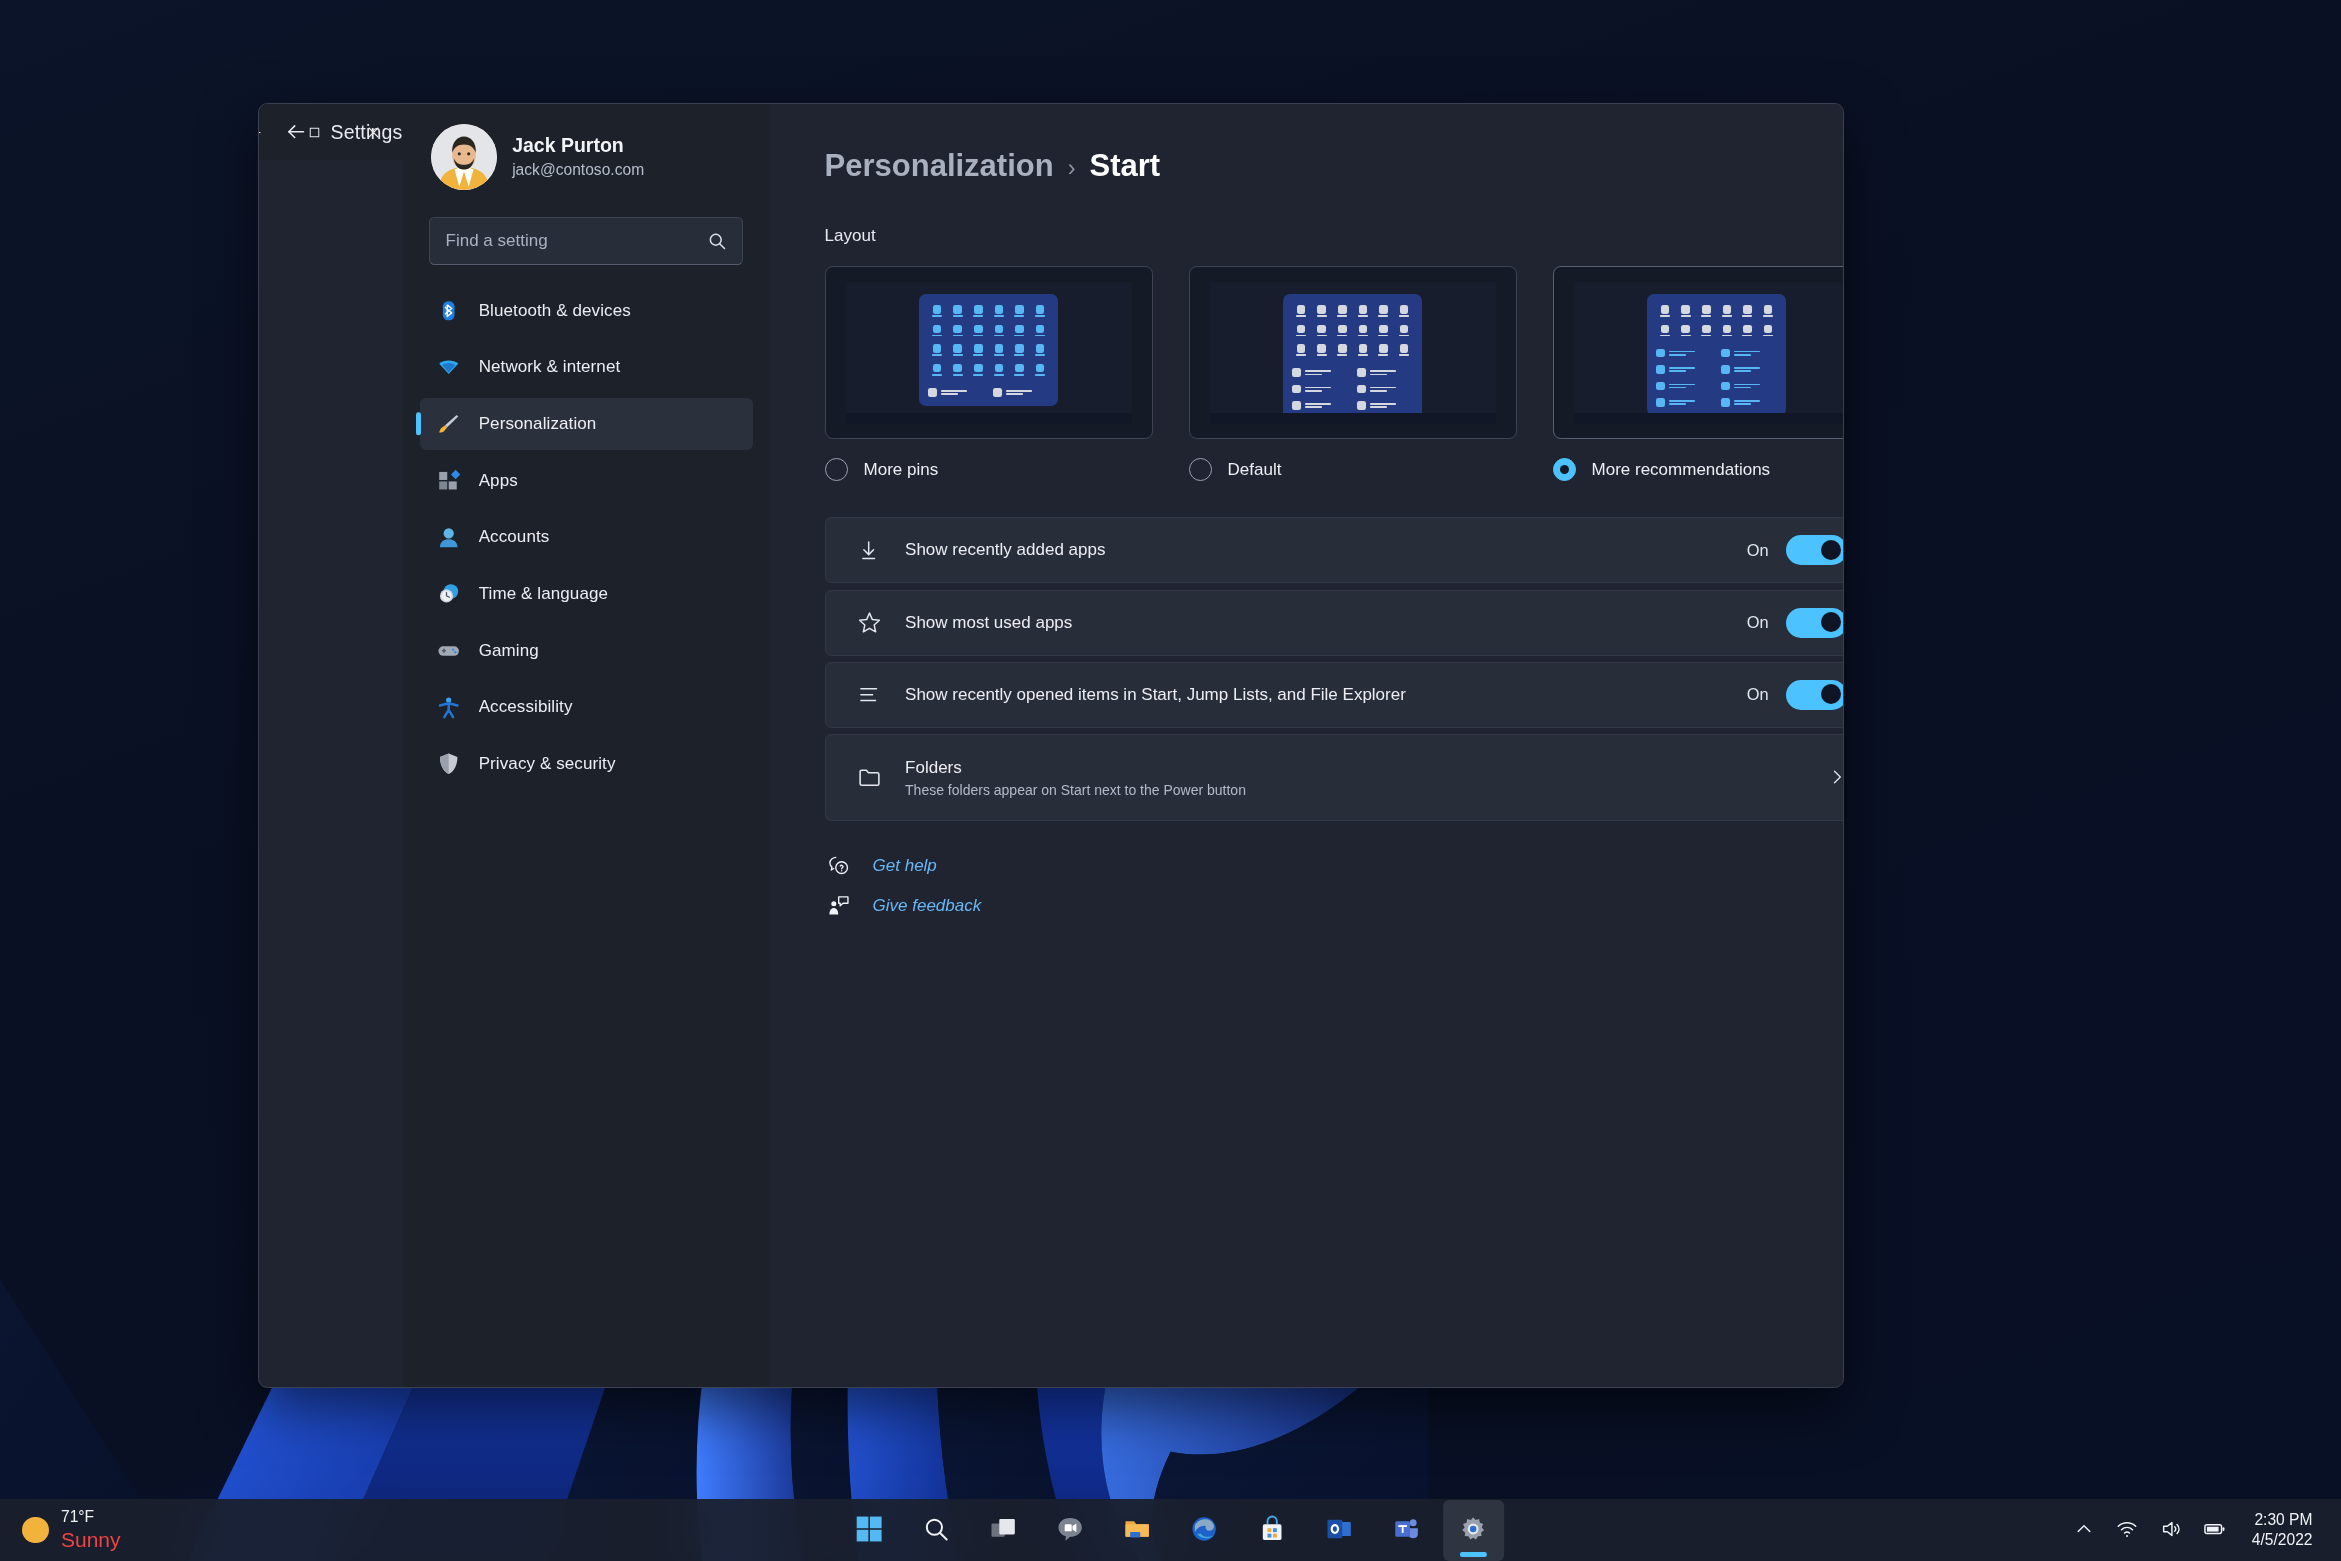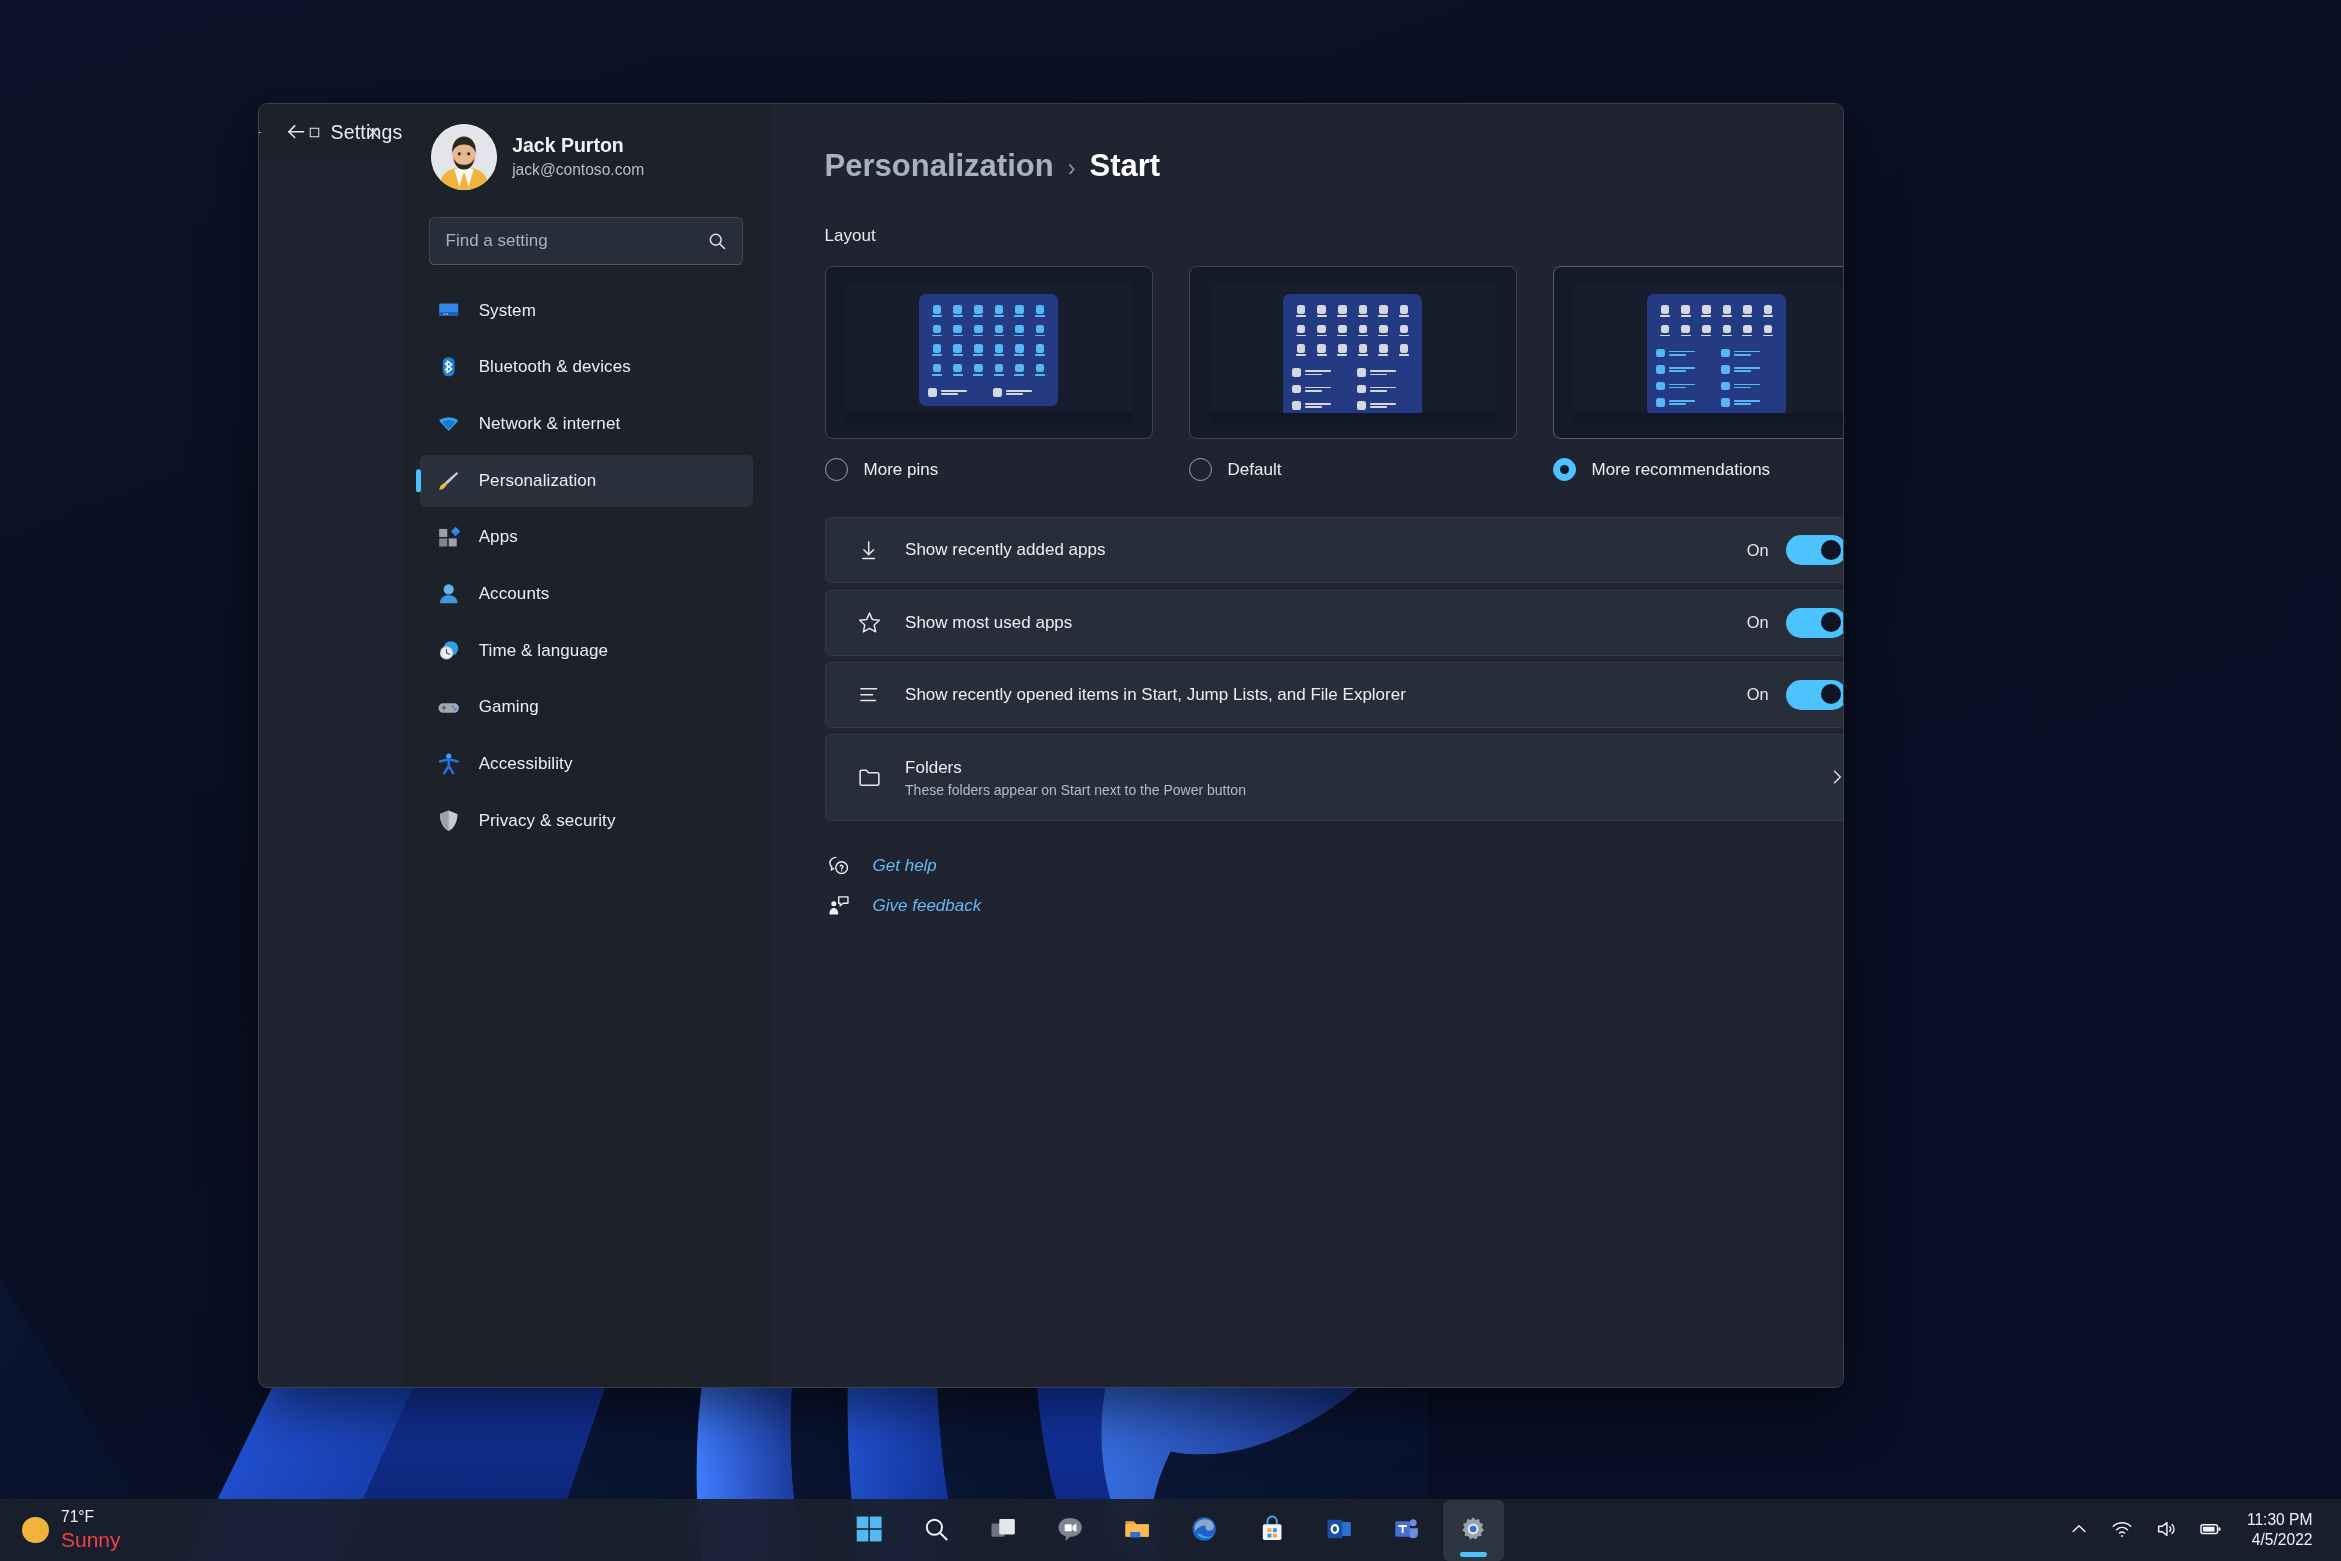--- a/index.html
+++ b/index.html
@@ -364,31 +364,20 @@
         <span id="search-icon">
           <svg width="20" height="20" viewBox="0 0 24 24" fill="none" stroke="#dfe3ec" stroke-width="1.8">
               <circle cx="10.5" cy="10.5" r="6.5"></circle>
               <line x1="15.5" y1="15.5" x2="21" y2="21" stroke-linecap="round"></line>
             </svg>
         </span>
       </div>
 
       <div id="nav-list">
 
-        <div class="nav-item">
-          <span class="nav-icon">
-            <svg width="23.4" height="23.4" viewBox="0 0 32 32">
-                <rect x="3" y="6" width="26" height="17" rx="2" fill="#2f89e8"></rect>
-                <rect x="3" y="18" width="26" height="5" rx="0" fill="#1e5fb5"></rect>
-                <circle cx="10" cy="20.5" r="1.1" fill="#cfe6fb"></circle>
-                <circle cx="14" cy="20.5" r="1.1" fill="#cfe6fb"></circle>
-              </svg>
-          </span>
-          <span class="nav-label">System</span>
-        </div>
 
         <div class="nav-item">
           <span class="nav-icon">
             <svg width="23.4" height="23.4" viewBox="0 0 32 32">
                 <rect x="8" y="3" width="16" height="26" rx="7" fill="#1f7fe0"></rect>
                 <path d="M14 8 L20 13 L14 18 L14 8 M14 14 L20 19 L14 24 L14 14" fill="none" stroke="#fff" stroke-width="2" stroke-linejoin="round"></path>
                 <line x1="11" y1="11" x2="14" y2="14" stroke="#fff" stroke-width="2"></line>
                 <line x1="11" y1="21" x2="14" y2="18" stroke="#fff" stroke-width="2"></line>
               </svg>
           </span>
@@ -1134,19 +1123,19 @@
     <div class="tray-btn">
       <span>
         <svg width="23.4" height="23.4" viewBox="0 0 24 24" fill="none" stroke="#f0f3f8" stroke-width="1.5">
             <rect x="2" y="8" width="17" height="9" rx="2"></rect>
             <rect x="4" y="10" width="12" height="5" fill="#f0f3f8" stroke="none"></rect>
             <rect x="20" y="10.6" width="2" height="3.8" rx="1" fill="#f0f3f8" stroke="none"></rect>
           </svg>
       </span>
     </div>
     <div id="tray-clock">
-      <span id="tray-time">11:30 PM</span>
+      <span id="tray-time">2:30 PM</span>
       <span id="tray-date">4/5/2022</span>
     </div>
   </div>
 
 </div>
 
 
 </body></html>

